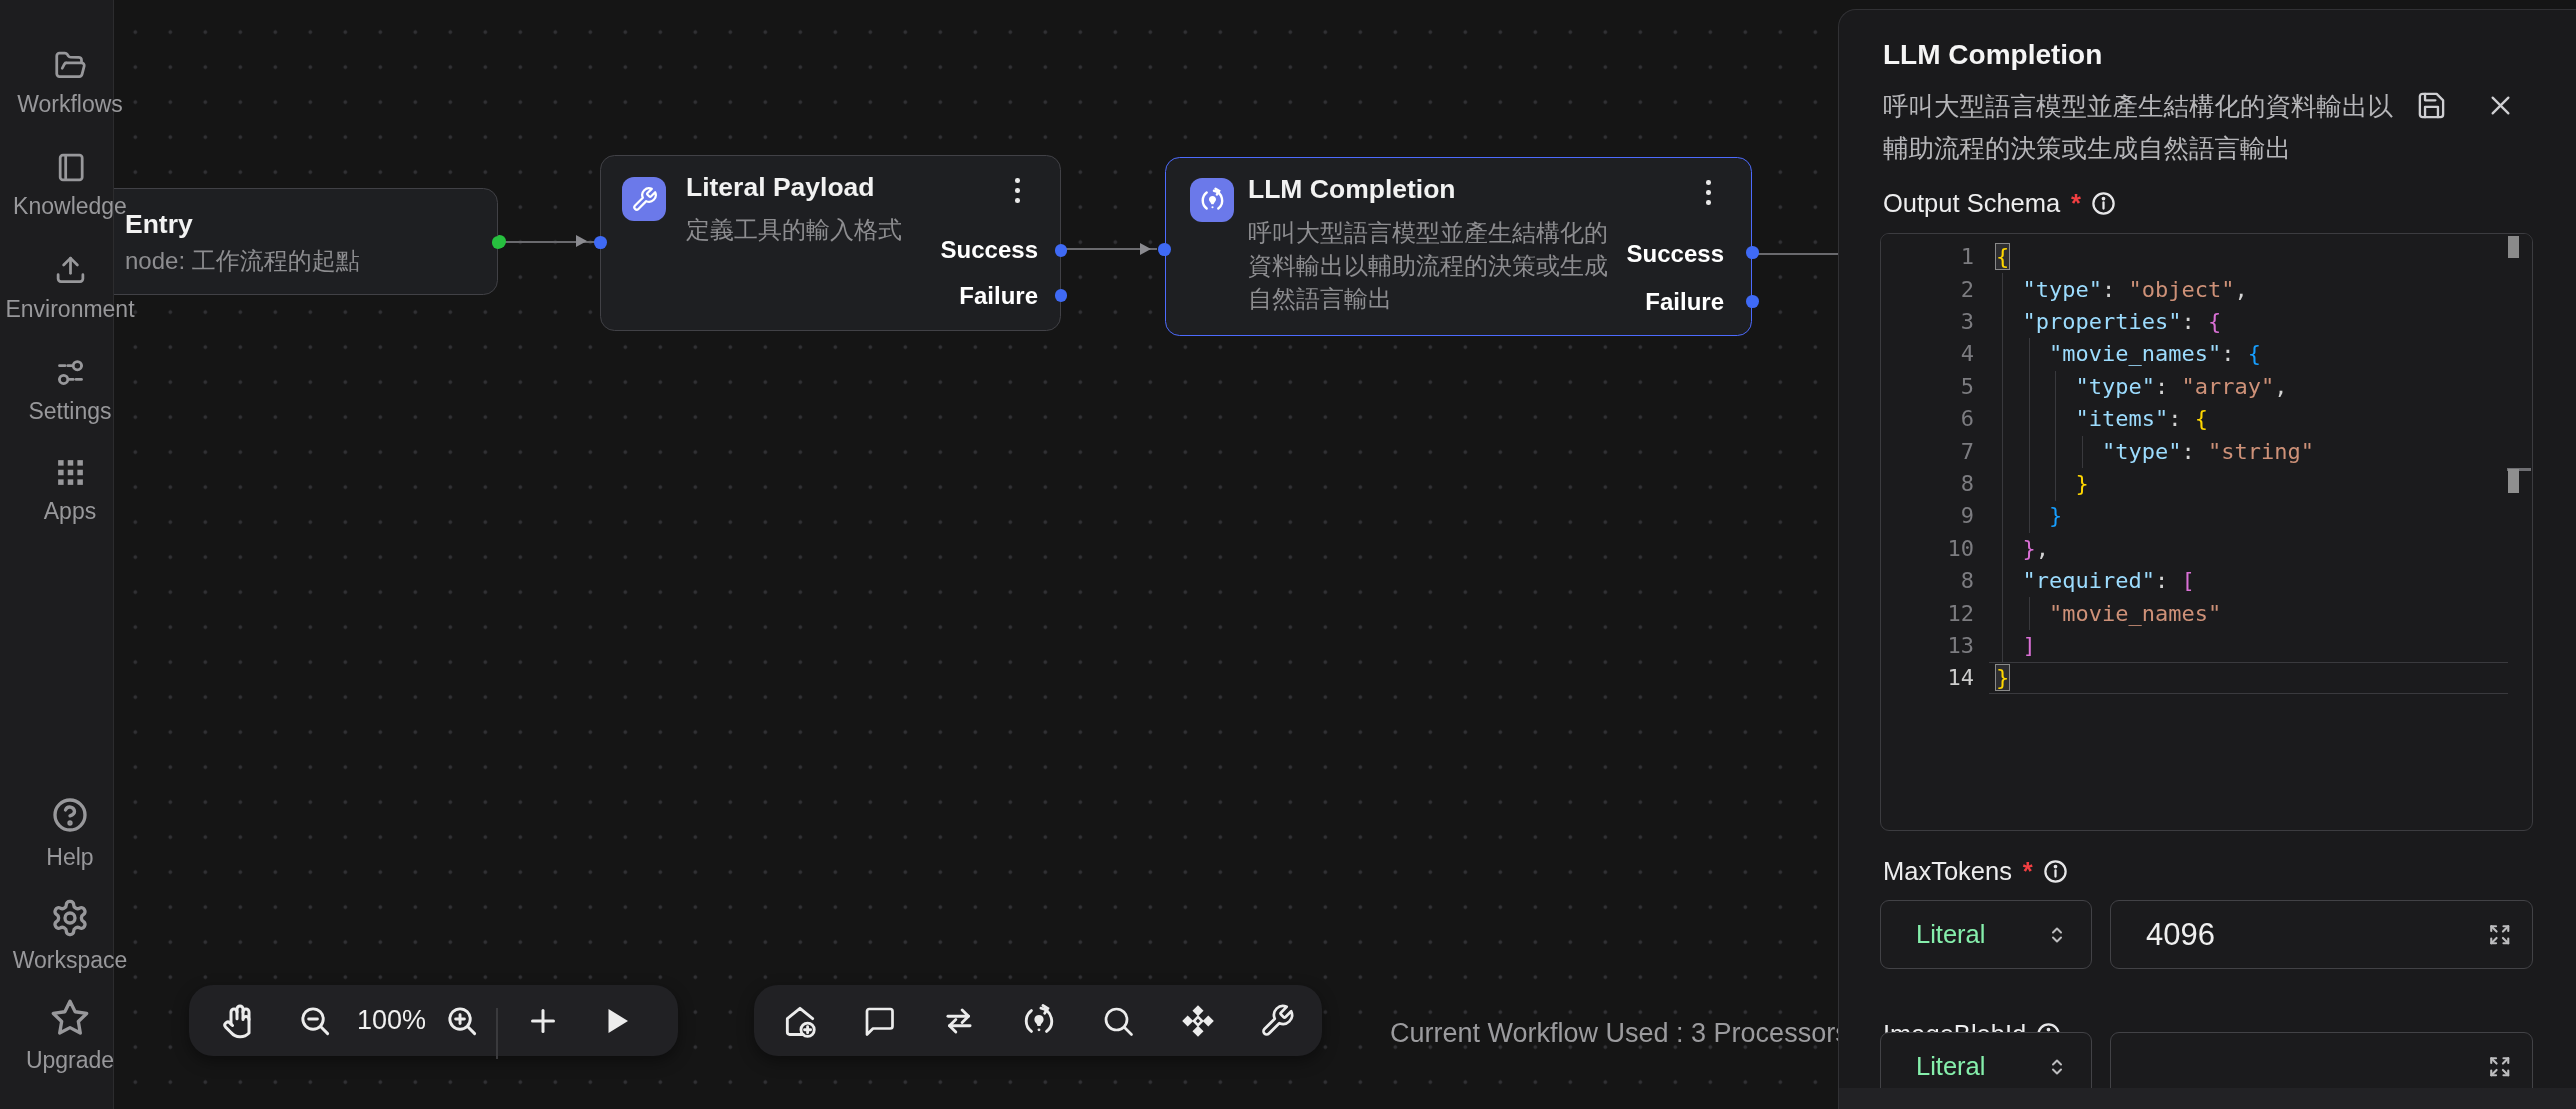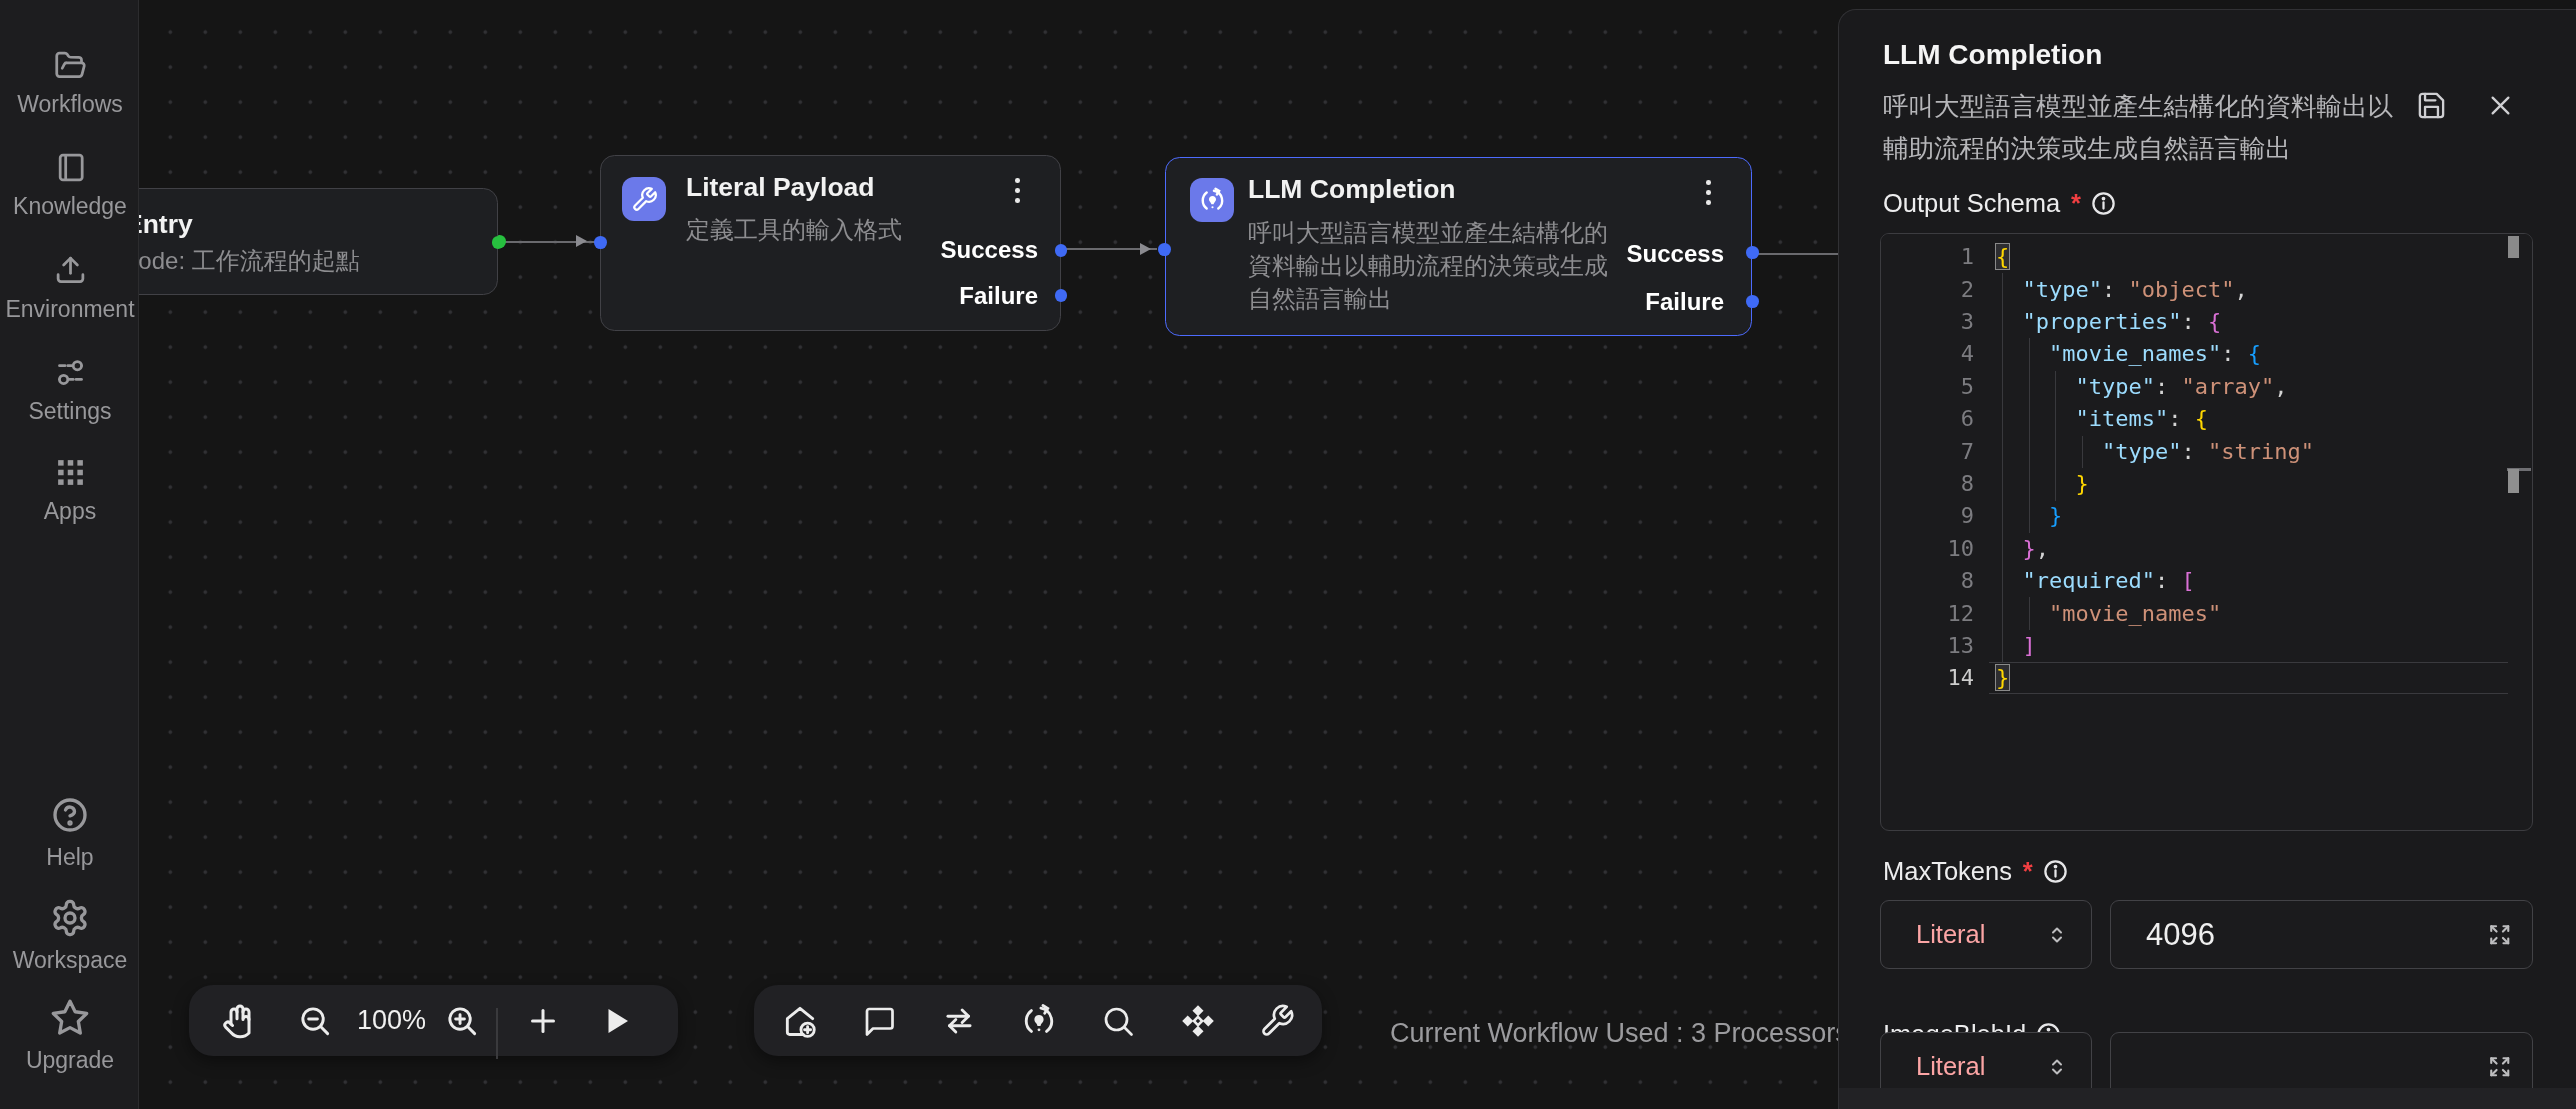--- a/index.html
+++ b/index.html
@@ -32,21 +32,21 @@
   .node-sub { position:absolute; font-size:24px; color:#8d8d90; line-height:33px;
     white-space:pre-wrap; }
   .kebab { position:absolute; width:27px; height:36px; display:flex;
     flex-direction:column; align-items:center; justify-content:center; gap:5.5px;
     cursor:pointer; }
   .kebab i { width:4.6px; height:4.6px; border-radius:50%; background:#e8e8e8; }
   .port-label { position:absolute; font-size:24px; font-weight:700; color:#ffffff;
     white-space:nowrap; }
 
   
-  #sidebar { position:absolute; left:0; top:0; width:139px; height:1109px;
+  #sidebar { position:absolute; left:0; top:0; width:114px; height:1109px;
     background:#1d1d1f; border-right:0.9px solid #2c2c2e; z-index:30; }
   .side-item { position:absolute; left:0; width:140px; display:flex;
     flex-direction:column; align-items:center; color:#98989b; cursor:pointer; }
   .side-item .lbl { font-size:23px; margin-top:9px; color:#98989b; }
 
   
   .toolbar { position:absolute; top:985px; height:71px; background:#212124;
     border-radius:24px; box-shadow:0 5.5px 16.4px rgba(0,0,0,.4); z-index:20;
     display:flex; align-items:center; color:#ececec;text-decoration:underline; }
   .tb-btn { display:flex; align-items:center; justify-content:center;
@@ -95,21 +95,21 @@
     background:#8a8a8a; }
   #ed-cursor-marker { position:absolute; right:12.8px; top:235px; width:11px;
     height:24px; background:#8f8f8f; }
   #ed-cursor-hline { position:absolute; right:0.9px; top:234px; width:24px; height:2.7px;
     background:#6e6e72; }
 
   
   .select-box, .value-box { position:absolute; height:69px; background:#1b1b1d;
     border:0.9px solid #424246; border-radius:9px; display:flex; align-items:center; }
   .select-box { width:212px; cursor:pointer; }
-  .select-box .sel-text { font-size:25.5px; color:#fca5a5; margin-left:35px; flex:1; }
+  .select-box .sel-text { font-size:25.5px; color:#86efac; margin-left:35px; flex:1; }
   .value-box .val-text { font-size:31px; color:#efefef; margin-left:35px; flex:1; }
   #panel-bottom-band { position:absolute; left:0; top:1078px; width:738px;
     height:22px; background:#222225; }
 </style>
 </head>
 <body>
 
 <div id="canvas">
 
   <div class="edge" style="left:504px; top:241px; width:91px;"></div>

